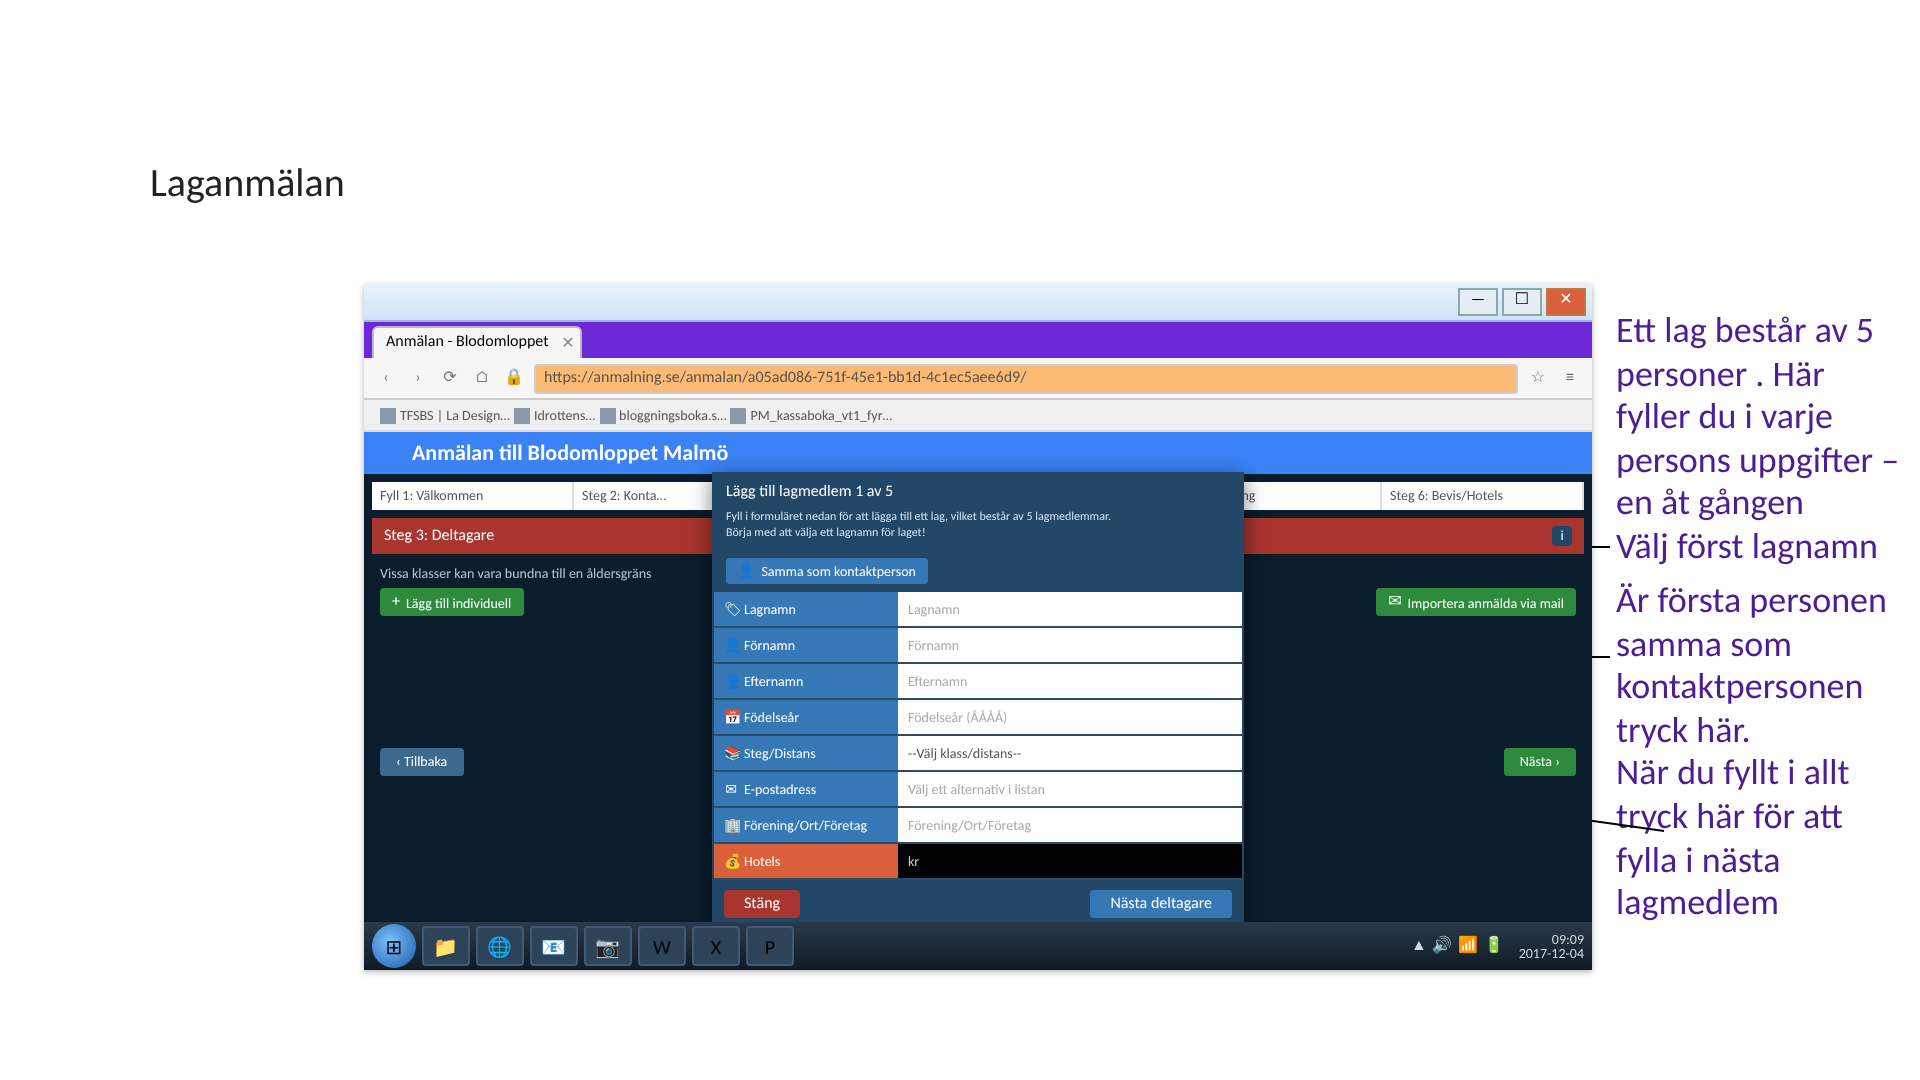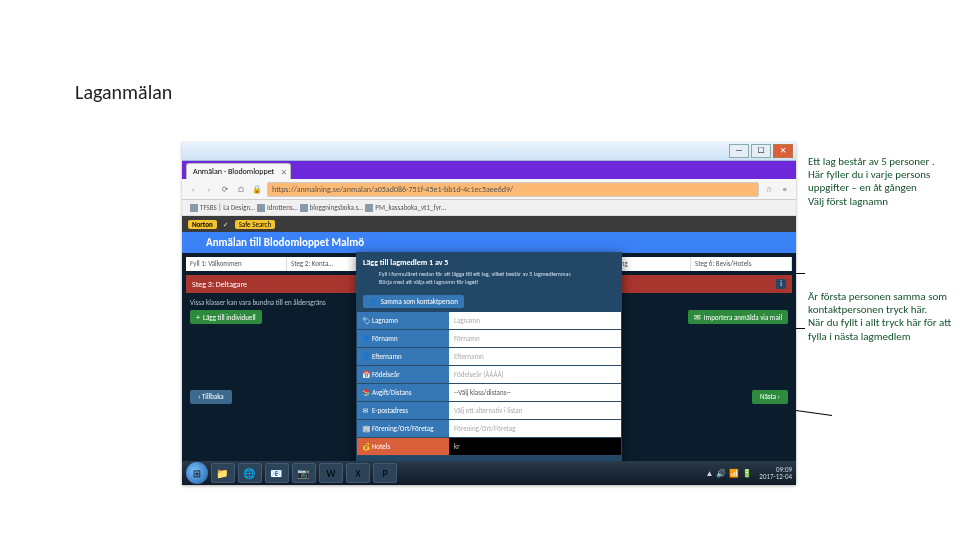--- a/index.html
+++ b/index.html
@@ -1,17 +1,17 @@
 <!DOCTYPE html>
 <html><head>
 <meta charset="utf-8">
 <style>
   body{margin:0;font-family:Calibri,Arial,sans-serif;background:#fff;width:960px;height:540px;position:relative;overflow:hidden}
   .slide-title{position:absolute;left:75px;top:80px;font-size:20px;color:#222}
-  .annot{position:absolute;left:808px;width:145px;font-size:11px;line-height:1.2;color:#14532d}
+  .annot{position:absolute;left:808px;width:145px;font-size:18px;line-height:1.2;color:#4c1d95}
   .annot1{top:155px}
   .annot2{top:290px}
   .screenshot{position:absolute;left:182px;top:142px;width:614px;height:343px;background:#0b1c2c;box-shadow:0 1px 3px rgba(0,0,0,.3);overflow:hidden}
   
   .win-title{height:18px;background:linear-gradient(#eaf3fc,#cfe3f6);border-bottom:1px solid #9cb8d4;display:flex;justify-content:space-between;align-items:center;padding:0 3px}
   .win-btns{display:flex;gap:2px}
   .win-btn{width:18px;height:12px;border:1px solid #8aa;background:#e6edf4;font-size:8px;text-align:center;line-height:10px}
   .win-btn.cls{background:#d9603a;border-color:#b74;color:#fff}
   
   .tabs{height:18px;background:#6d28d9;display:flex;align-items:flex-end;padding-left:4px}
@@ -39,22 +39,22 @@
   .faded-text{color:#b8c4cf;font-size:7px;padding:3px 8px}
   .pill-row{display:flex;justify-content:space-between;padding:0 8px;gap:6px}
   .pill{height:14px;border-radius:2px;font-size:7px;color:#fff;display:flex;align-items:center;padding:0 6px;gap:3px}
   .green{background:#2e8b3d}
   .pill-ico{font-size:8px}
   .back-btn{display:inline-block;margin:6px 0 0 8px;height:14px;background:#3c6a8f;color:#fff;font-size:7px;padding:0 8px;line-height:14px;border-radius:2px}
   .next-green{float:right;margin:6px 8px 0 0;height:14px;background:#2e8b3d;color:#fff;font-size:7px;padding:0 8px;line-height:14px;border-radius:2px}
   
   .modal-backdrop{position:absolute;left:0;right:0;top:68px;bottom:0;display:flex;justify-content:center}
   .modal{width:264px;background:#fff;border:1px solid #234766;box-shadow:0 2px 10px rgba(0,0,0,.5);font-size:8px;margin-top:-48px}
-  .modal-hd{background:#234766;color:#fff;padding:4px 6px;font-size:8px;font-weight:bold}
-  .modal-sub{background:#234766;color:#cfe0ef;padding:0 22px 4px;font-size:6px;line-height:1.3}
+  .modal-hd{background:#234766;color:#fff;padding:4px 6px;font-size:8px;font-weight:normal}
+  .modal-sub{background:#234766;color:#cfe0ef;padding:0 6px 4px;font-size:6px;line-height:1.3}
   .kp-row{background:#234766;padding:4px 6px}
   .kp-btn{background:#3678b5;color:#fff;padding:2px 6px;font-size:7px;border-radius:2px;display:inline-flex;align-items:center;gap:3px}
   .form-row{display:flex;height:17px;border-bottom:1px solid #2a4c66}
   .lbl{width:82px;background:#3678b5;color:#fff;display:flex;align-items:center;padding:0 5px;gap:3px;font-size:7px}
   .lbl-ico{width:7px;text-align:center}
   .fld{flex:1;background:#fff;display:flex;align-items:center;padding:0 5px;color:#aaa;font-size:7px}
   .fld.sel{color:#555}
   .row-fee .lbl{background:#d9603a}
   .row-fee .fld{background:#000000;color:#ccc}
   .modal-ft{background:#234766;padding:5px;display:flex;justify-content:space-between}
@@ -129,25 +129,20 @@
     <span class="bm">
         <span class="bm-ico"></span>
         <span>bloggningsboka.s…</span>
       </span>
     <span class="bm">
         <span class="bm-ico"></span>
         <span>PM_kassaboka_vt1_fyr…</span>
       </span>
   </div>
 
-  <div class="norton">
-    <span class="norton-logo">Norton</span>
-    <span>✓</span>
-    <span class="safe">Safe Search</span>
-  </div>
 
   <div class="page">
     <div class="page-header">
         <div class="page-title">Anmälan till Blodomloppet Malmö</div>
       </div>
     <div class="steps">
       <div class="step">Fyll 1: Välkommen</div>
       <div class="step">Steg 2: Konta…</div>
       <div class="step"></div>
       <div class="step"></div>
@@ -211,21 +206,21 @@
             <div class="form-row">
               <div class="lbl">
                 <span class="lbl-ico">📅</span>
                 <span>Födelseår</span>
               </div>
               <div class="fld">Födelseår (ÅÅÅÅ)</div>
             </div>
             <div class="form-row">
               <div class="lbl">
                 <span class="lbl-ico">📚</span>
-                <span>Avgift/Distans</span>
+                <span>Steg/Distans</span>
               </div>
               <div class="fld sel">--Välj klass/distans--</div>
             </div>
             <div class="form-row">
               <div class="lbl">
                 <span class="lbl-ico">✉</span>
                 <span>E-postadress</span>
               </div>
               <div class="fld">Välj ett alternativ i listan</div>
             </div>

